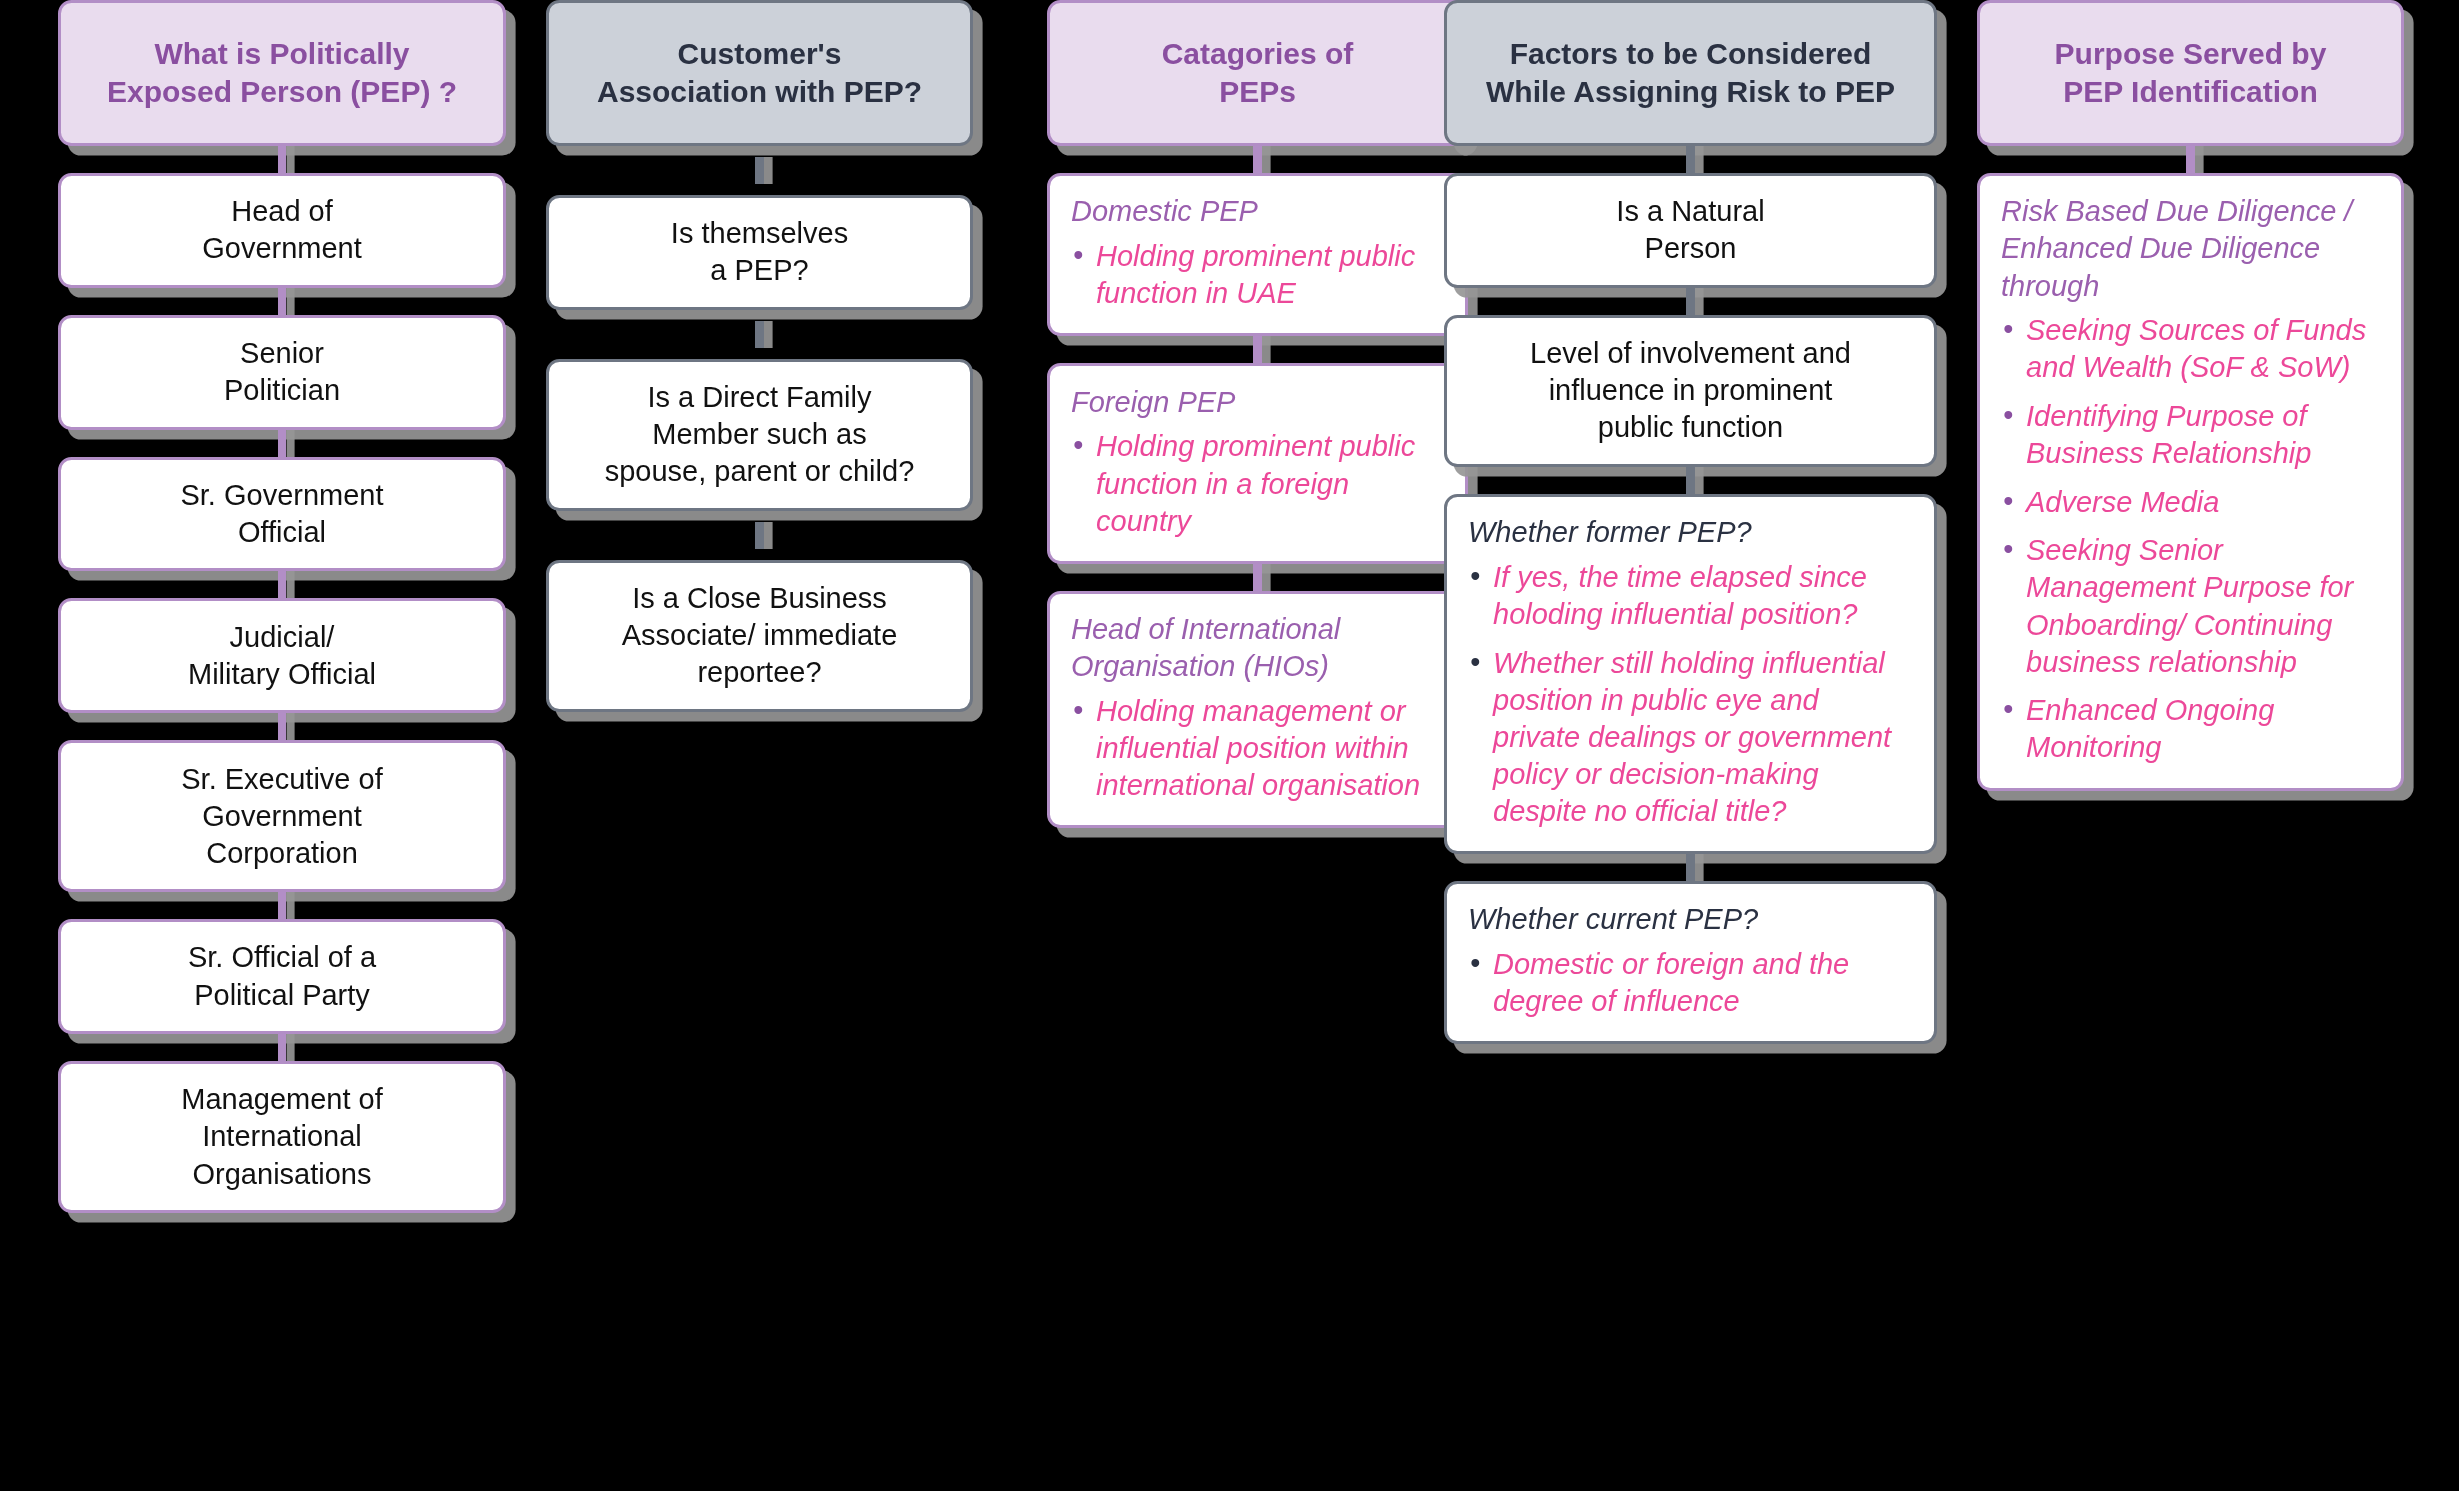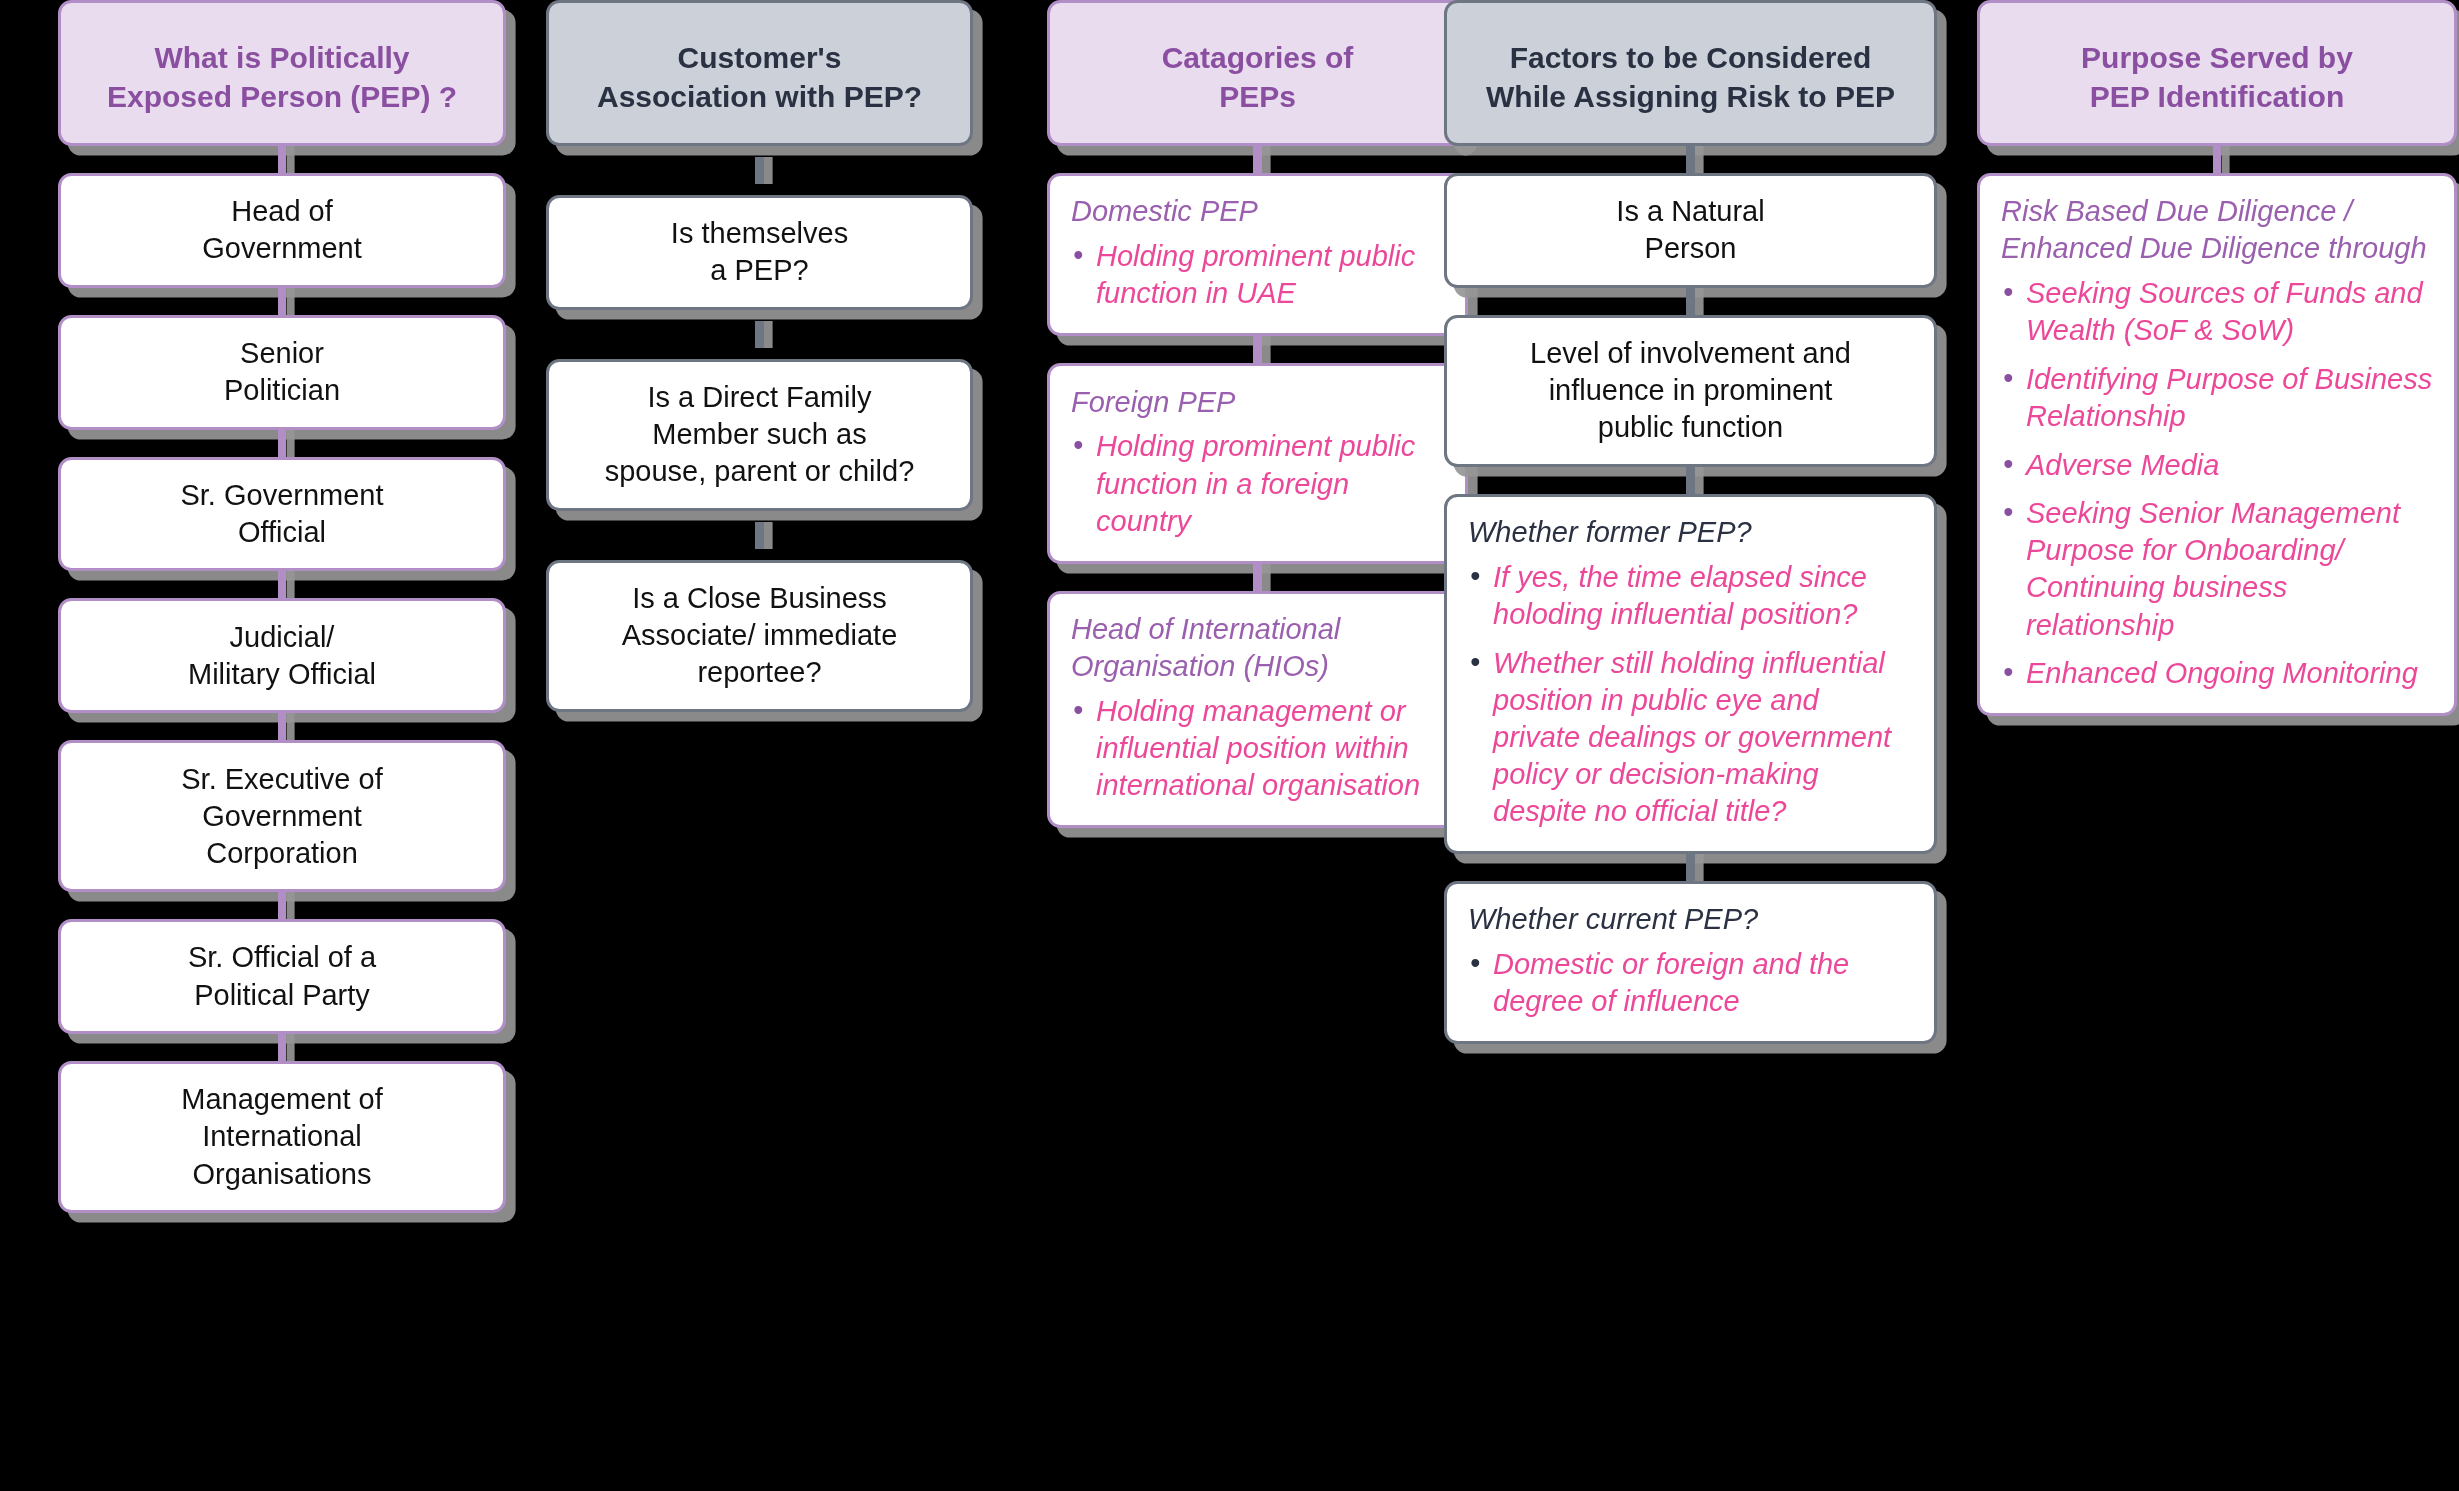--- a/index.html
+++ b/index.html
@@ -22,41 +22,41 @@
     top: 0;
     width: 452px;
     display: flex;
     flex-direction: column;
     align-items: stretch;
   }
   #col-0 { left: 58px;   width: 448px; }
   #col-1 { left: 546px;  width: 427px; gap: 11px; }
   #col-2 { left: 1047px; width: 421px; }
   #col-3 { left: 1444px; width: 493px; }
-  #col-4 { left: 1977px; width: 480px; }
+  #col-4 { left: 1977px; width: 427px; }
 
   .node {
     position: relative;
     border-radius: 13.4px;
     border: 3.8px solid;
     padding: 17.3px 21px;
     text-align: center;
     line-height: 1.28;
     font-size: 29px;
     color: #111111;
     background: #ffffff;
     box-shadow: 9.6px 9.6px 0 0 rgba(150,150,150,0.92);
   }
   .node.header {
     font-weight: bold;
     font-size: 30px;
     padding: 27px 19px;
     min-height: 146px;
     display: flex;
-    align-items: flex-end;
+    align-items: center;
     justify-content: center;
   }
 
   
   .theme-purple .node { border-color: #b28ec6; }
   .theme-purple .node.header {
     background: #e9dcee;
     color: #8a4fa0;
   }
   .theme-purple .connector .line { background: #b28ec6; }

